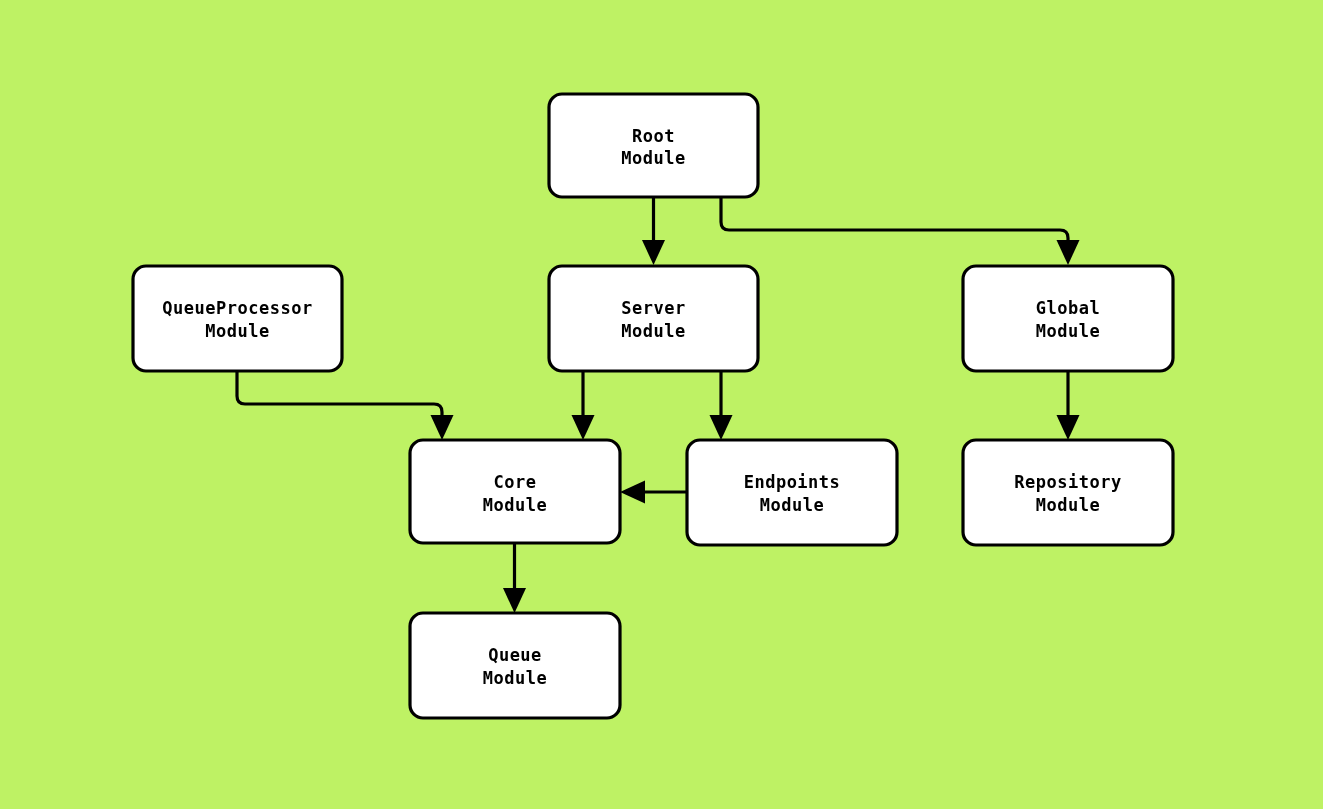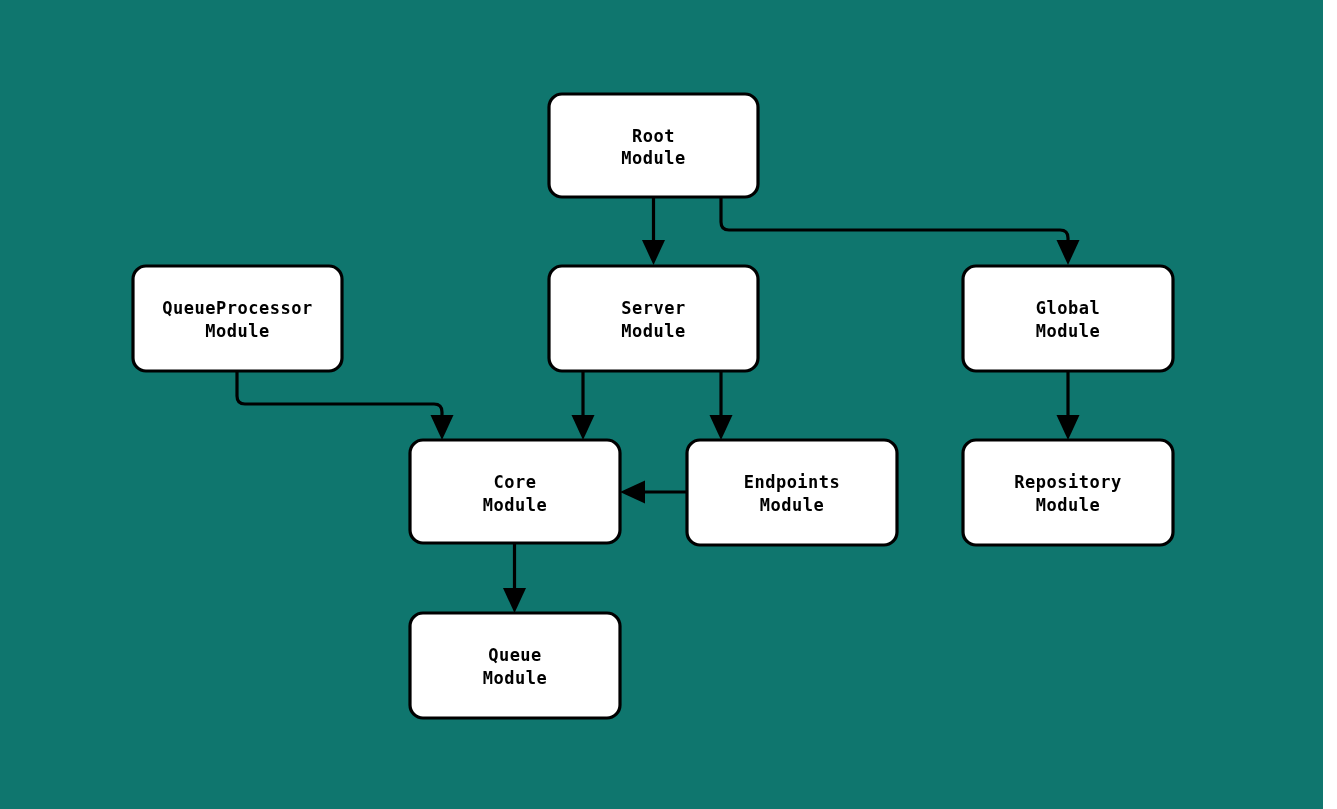--- a/index.html
+++ b/index.html
@@ -4,21 +4,21 @@
 <style>
   html, body {
     margin: 0;
     padding: 0;
     background: #ffffff;
   }
   #canvas {
     position: relative;
     width: 1323px;
     height: 809px;
-    background: #0f766e;
+    background: #bef264;
     overflow: hidden;
   }
   #diagram-svg {
     position: absolute;
     left: 0;
     top: 0;
     width: 1337px;
     height: 809px;
   }
   .node-label {

